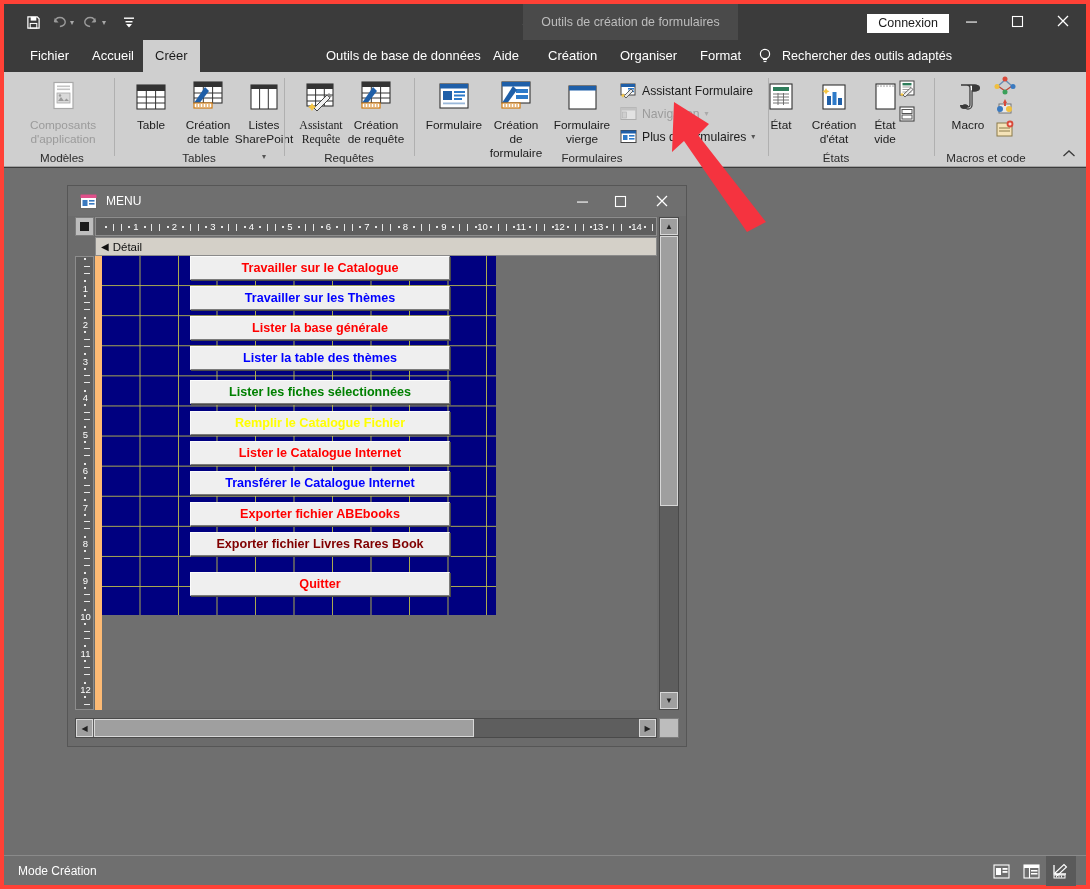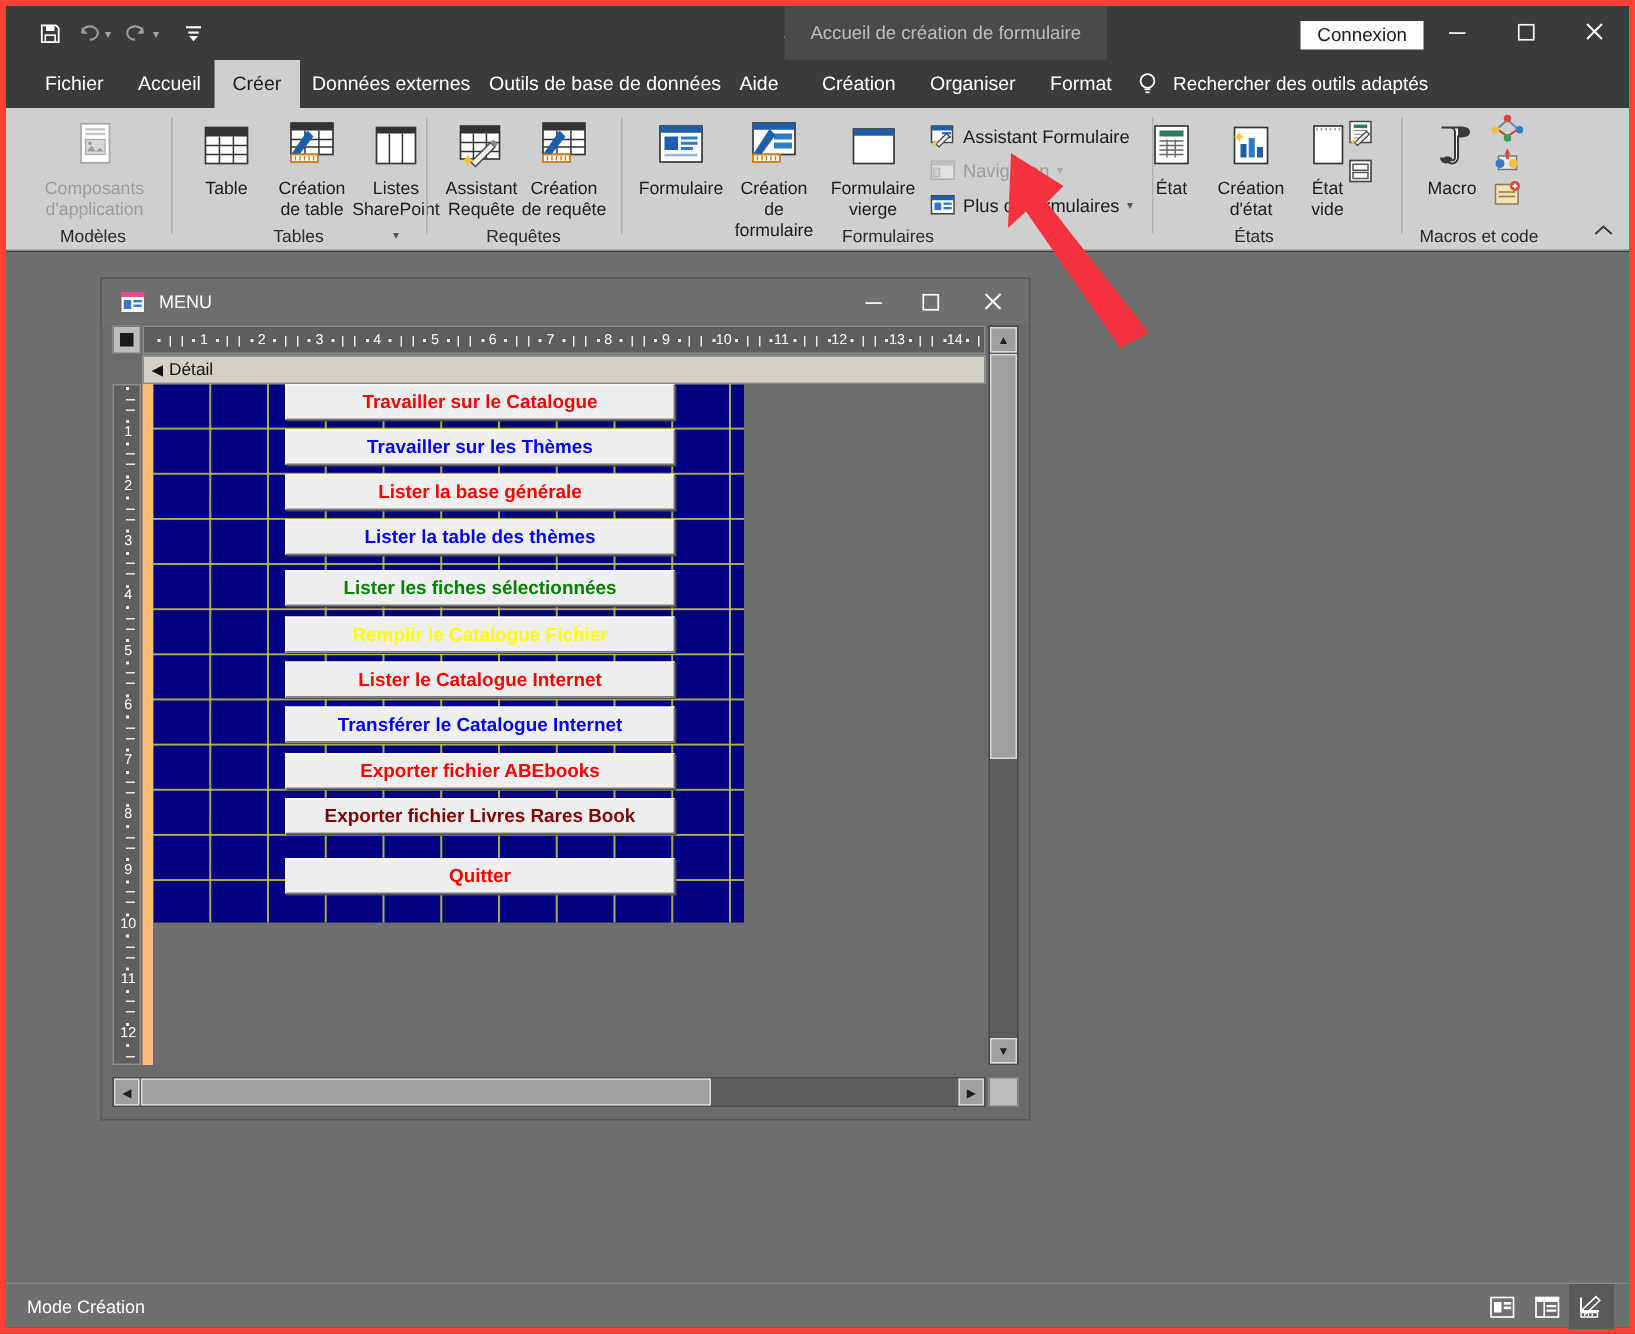--- a/index.html
+++ b/index.html
@@ -288,21 +288,21 @@
             <rect x="2" y="2.5" width="10" height="1.4" fill="#fff"></rect>
             <rect x="3.5" y="6" width="7" height="1.4" fill="#fff"></rect>
             <path d="M4 9 L7 12.5 L10 9 Z" fill="#fff"></path>
           </svg>
       </div>
     </div>
 
     <div id="app-title">Access</div>
 
     <div id="contextual-title-bg"></div>
-    <div id="contextual-title">Accueil de création de formulaire</div>
+    <div id="contextual-title">Outils de création de formulaires</div>
 
     <div id="signin-btn">Connexion</div>
 
     <div class="wbtn" id="win-min">
       <svg width="13" height="13" viewBox="0 0 13 13">
           <rect x="1" y="6.5" width="11" height="1.1" fill="#fff"></rect>
         </svg>
     </div>
     <div class="wbtn" id="win-max">
       <svg width="13" height="13" viewBox="0 0 13 13">
@@ -313,21 +313,20 @@
       <svg width="14" height="14" viewBox="0 0 14 14">
           <path d="M2 2 L12 12 M12 2 L2 12" stroke="#fff" stroke-width="1.3"></path>
         </svg>
     </div>
   </div>
 
   <div id="tabstrip">
     <div class="rtab" style="left:14px;">Fichier</div>
     <div class="rtab" style="left:76px;">Accueil</div>
     <div class="rtab active" style="left:139px;">Créer</div>
-    <div class="rtab" style="left:192px;">Données externes</div>
     <div class="rtab" style="left:310px;">Outils de base de données</div>
     <div class="rtab" style="left:477px;">Aide</div>
 
     <div class="rtab" style="left:532px;">Création</div>
     <div class="rtab" style="left:604px;">Organiser</div>
     <div class="rtab" style="left:684px;">Format</div>
 
     <div id="lightbulb">
       <svg width="18" height="18" viewBox="0 0 18 18">
           <circle cx="9" cy="7" r="4.6" fill="none" stroke="#fff" stroke-width="1.2"></circle>
@@ -393,21 +392,21 @@
           </svg>
         </div>
         <div class="lbl"><span>Listes
 SharePoint</span><span class="cdown"> ▾</span></div>
       </div>
       <div class="grp-label">Tables</div>
     </div>
     <div class="grp-sep" style="left:280px;"></div>
 
     <div class="grp" style="left:284px; width:122px;">
-      <div class="bigbtn" style="left:3px;">
+      <div class="bigbtn" style="left:3px;font-family:Liberation Serif, serif;">
         <div class="ic">
           <svg width="38" height="33" viewBox="0 0 38 33">
             <rect x="5" y="2" width="26" height="22" fill="#fff" stroke="#333" stroke-width="1.1"></rect>
             <rect x="5" y="2" width="26" height="5" fill="#333"></rect>
             <path d="M5 13 H31 M5 19 H31 M13.6 7 V24 M22.3 7 V24" stroke="#333" stroke-width="1"></path>
             <path d="M12 26 L25 13 L28 16 L15 29 Z" fill="#f0f0f0" stroke="#444" stroke-width="1"></path>
             <path d="M25 13 L28 16 L30 14 L27 11 Z" fill="#8a8a8a"></path>
             <path d="M10 21 l1.6 2.6 L14 25 l-2.4 1.4 L10 29 l-1.6-2.6 L6 25 l2.4-1.4z" fill="#f5c542"></path>
           </svg>
         </div>

